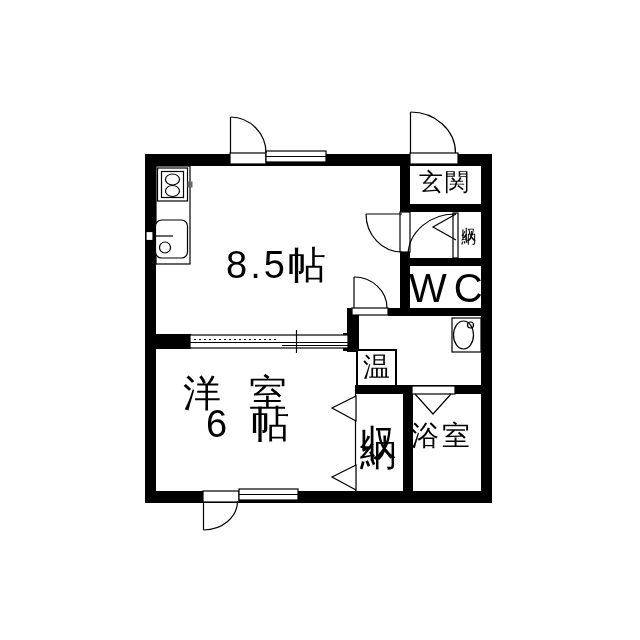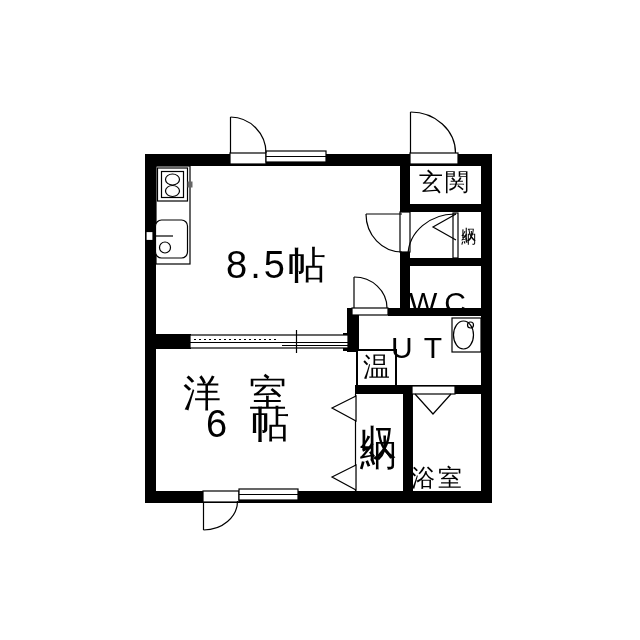--- a/index.html
+++ b/index.html
@@ -133,20 +133,19 @@
         </g>
     </g>
   </svg>
 
   <div class="lbl" style="left:226px;top:246px;font-size:38px;letter-spacing:3px;text-align:right;">8.5帖</div>
 
   <div class="lbl" style="left:183px;top:374px;font-size:38px;letter-spacing:28px;">洋室</div>
   <div class="lbl" style="left:206px;top:405px;font-size:38px;letter-spacing:24px;text-align:center;">6帖</div>
 
   <div class="lbl" style="left:419px;top:169px;font-size:24px;letter-spacing:2px;">玄関</div>
-  <div class="lbl" style="left:409px;top:267px;font-size:30px;letter-spacing:7px;margin-top:20px;">WC</div>
-  <div class="lbl" style="left:391px;top:332px;font-size:30px;letter-spacing:11px;">UT</div>
+  <div class="lbl" style="left:409px;top:267px;font-size:40px;letter-spacing:7px;">WC</div>
   <div class="lbl ctr" style="left:357px;top:353px;width:39px;font-size:27px;">温</div>
   <div class="lbl vert" style="left:461px;top:215px;font-size:15px;letter-spacing:3px;">収納</div>
   <div class="lbl vert" style="left:358px;top:395px;font-size:37px;letter-spacing:10px;">収納</div>
-  <div class="lbl" style="left:411px;top:421px;font-size:24px;letter-spacing:3px;margin-top:44px;">浴室</div>
+  <div class="lbl" style="left:411px;top:421px;font-size:28px;letter-spacing:3px;">浴室</div>
 
 </div>
 
 </body></html>

